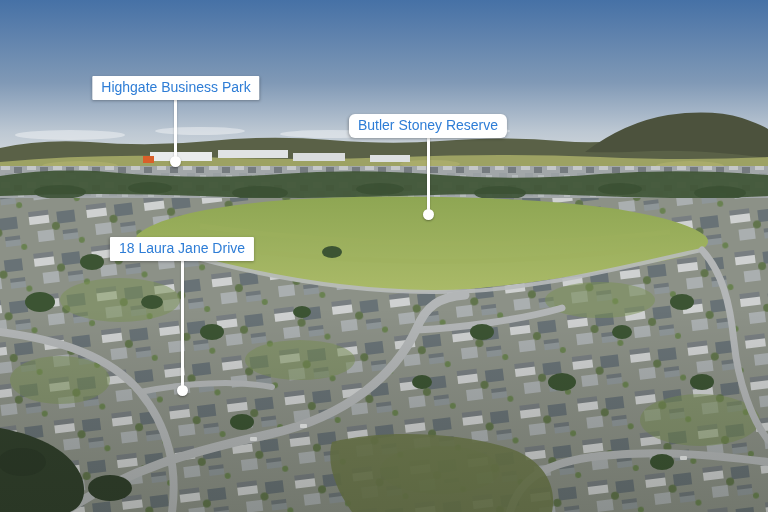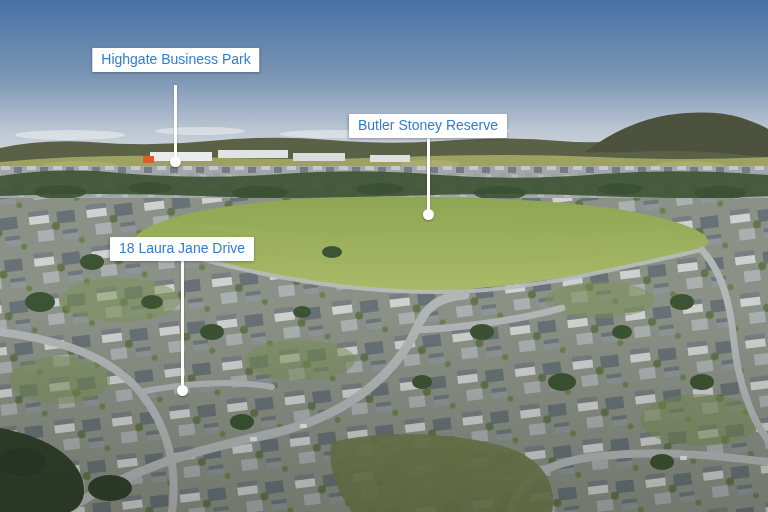--- a/index.html
+++ b/index.html
@@ -44,25 +44,25 @@
   }
   .callout-dot {
     position: absolute;
     width: 11px; height: 11px;
     border-radius: 50%;
     background: var(--marker);
     box-shadow: 0 1px 2px rgba(0,0,0,.35);
     z-index: 2;
   }
   
-  .c1 .callout-box  { left: 176px; top: 48px; }
+  .c1 .callout-box  { left: 176px; top: 76px; }
   .c1 .callout-line { left: 174px; top: 85px; height: 73px; }
   .c1 .callout-dot  { left: 170px; top: 156px; }
   
-  .c2 .callout-box  { left: 428px; top: 114px; }
+  .c2 .callout-box  { left: 428px; top: 114px; border-radius: 6px; }
   .c2 .callout-line { left: 427px; top: 137px; height: 74px; }
   .c2 .callout-dot  { left: 423px; top: 209px; }
   
   .c3 .callout-box  { left: 182px; top: 237px; }
   .c3 .callout-line { left: 181px; top: 261px; height: 126px; }
   .c3 .callout-dot  { left: 177px; top: 385px; }
 </style>
 </head>
 <body>
 

